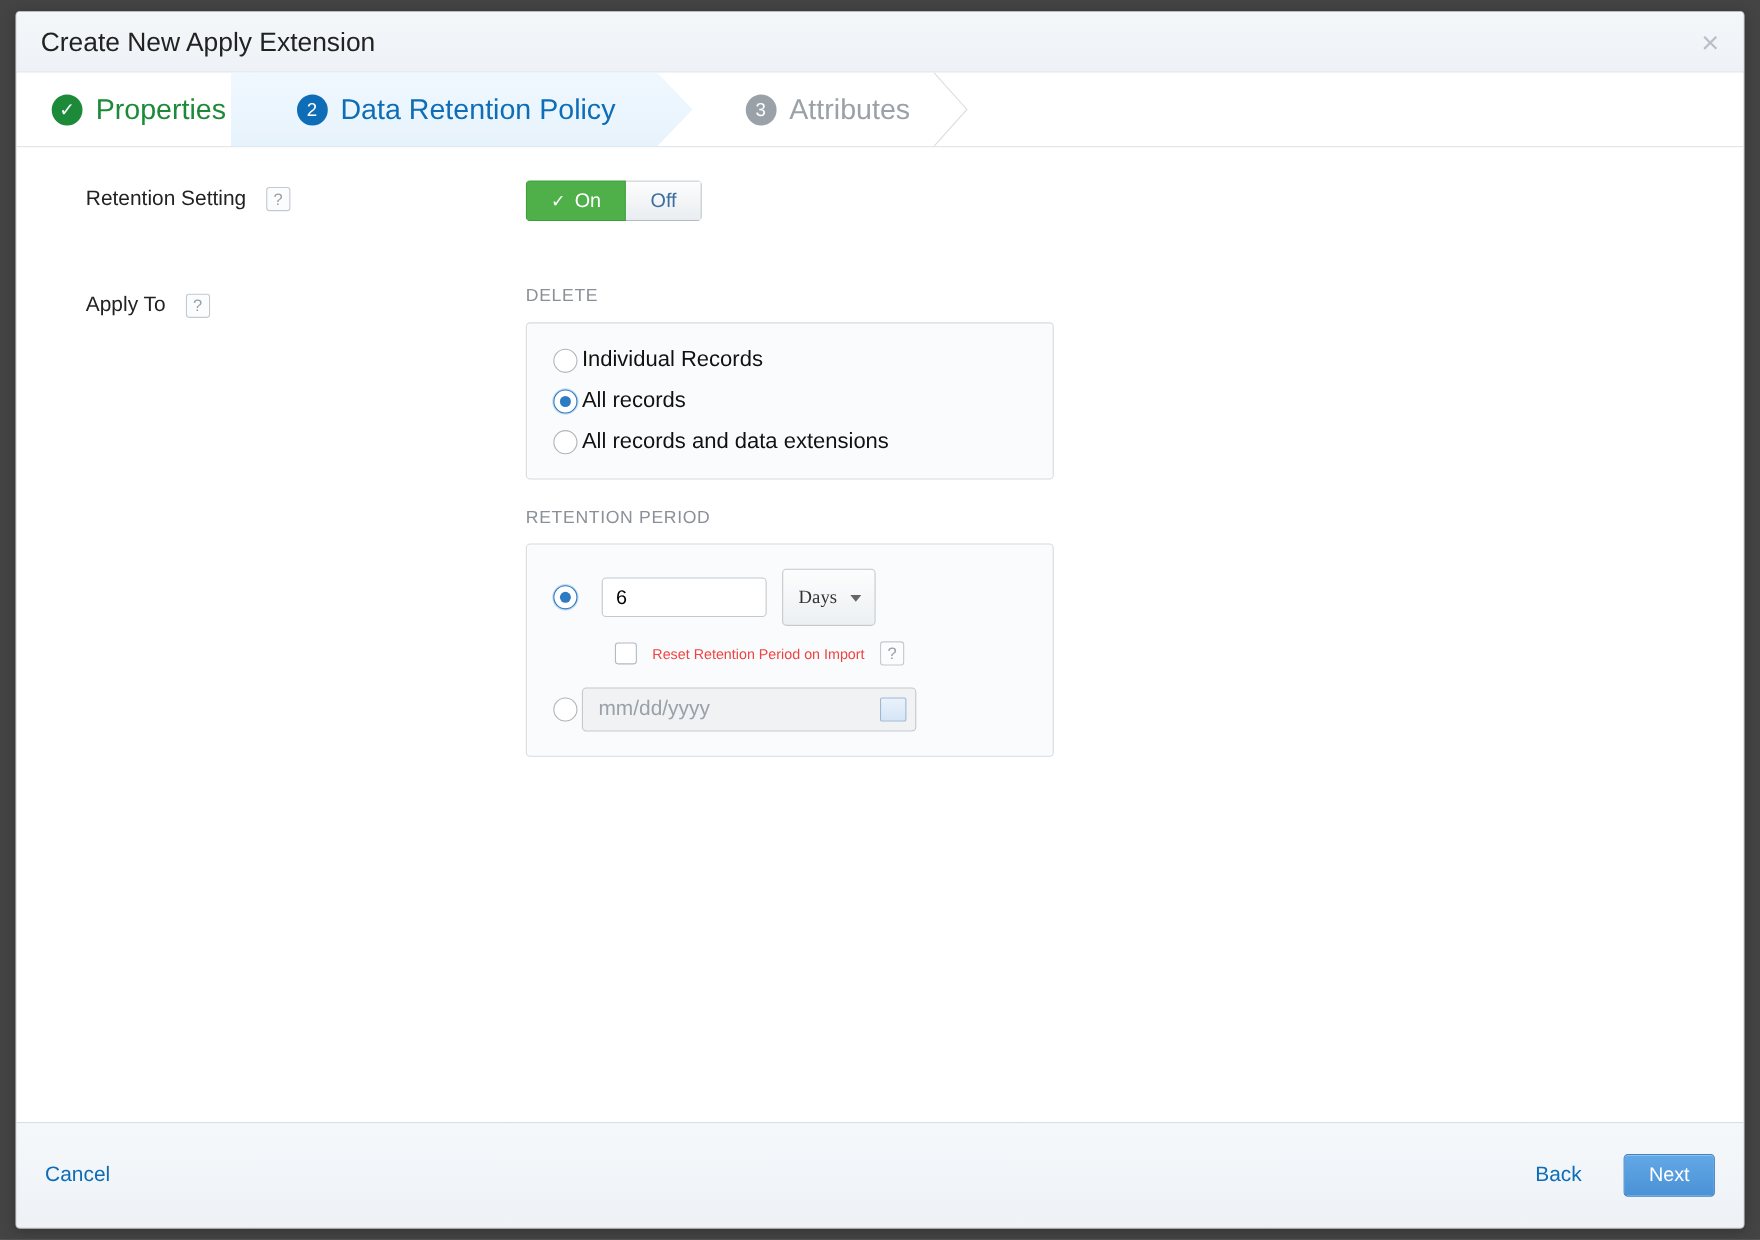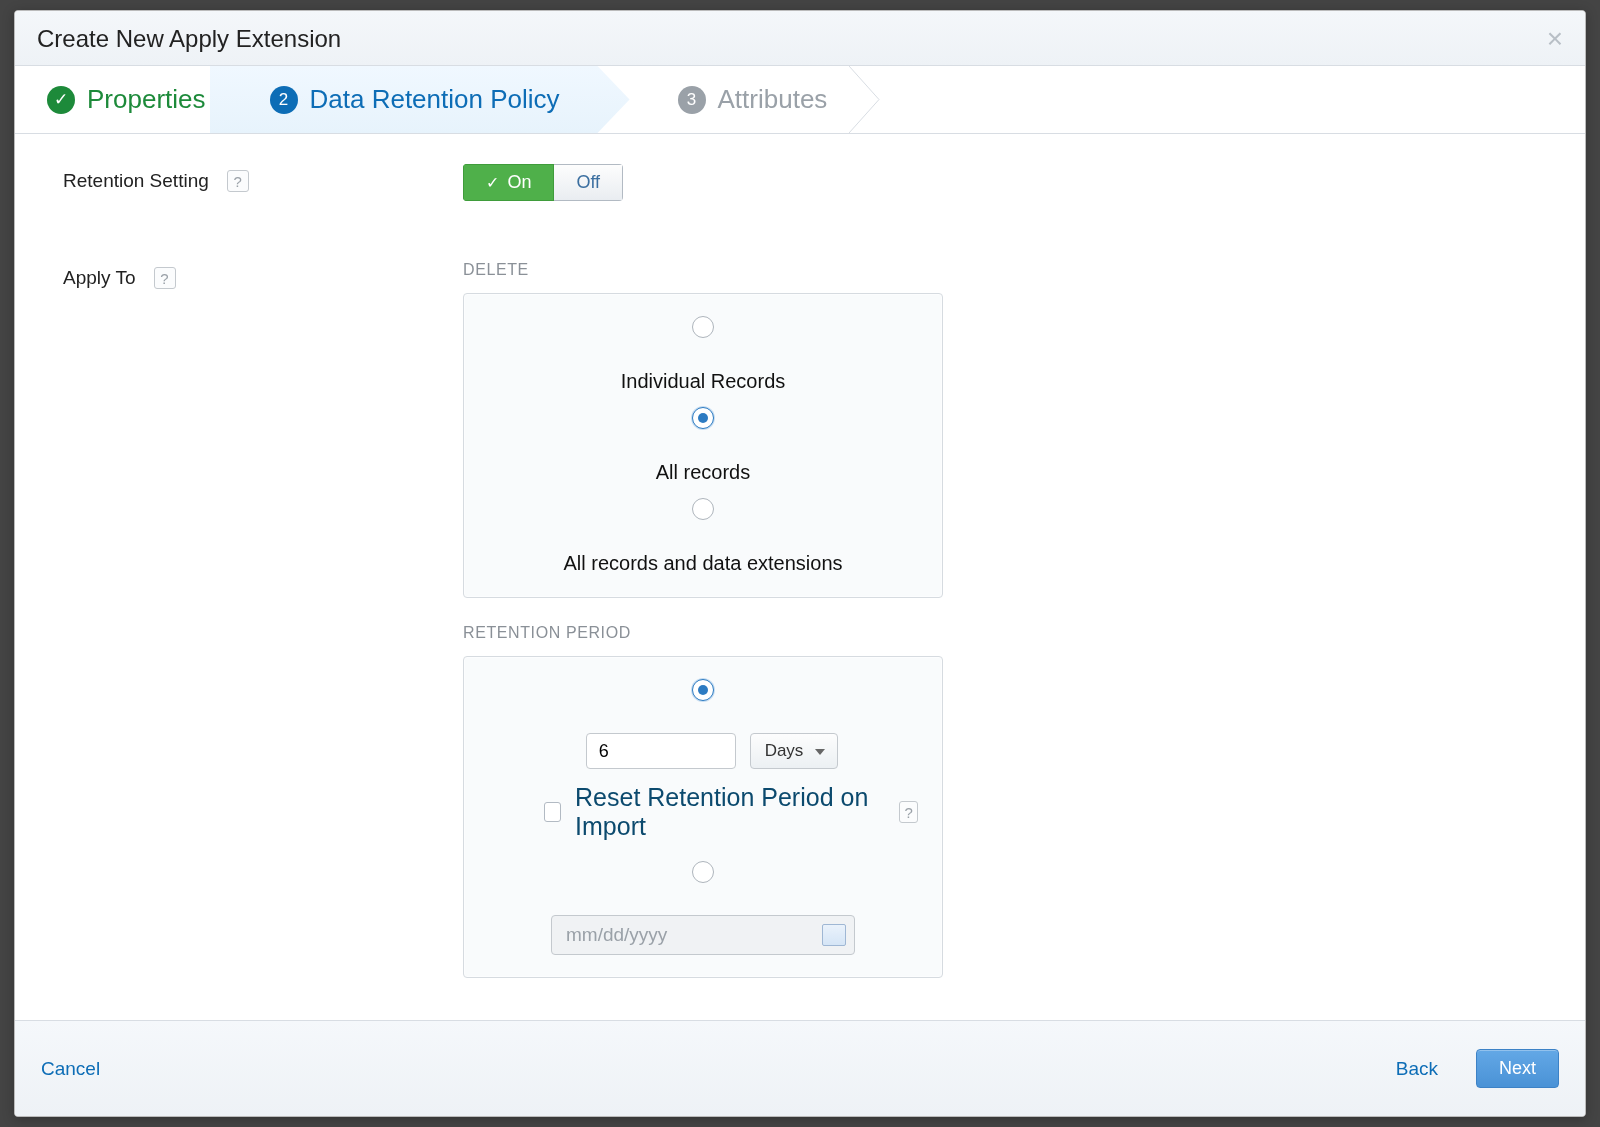--- a/index.html
+++ b/index.html
@@ -39,21 +39,21 @@
     padding-right: 70px; padding-left: 60px; margin-left: -36px;
   }
   .wstep.current .badge { background: #0d6db6; }
   .wstep.pending { color: #9aa1a8; }
   .wstep.pending .badge { background: #9aa1a8; }
   .chev {
     position: absolute; right: -18px; top: 0; bottom: 0; width: 36px;
     display: flex; align-items: center; pointer-events: none;
   }
   .chev svg { height: 100%; width: 100%; }
-  .body { flex: 1; padding: 30px 48px; overflow: auto; background: #fff; }
+  .body { flex: 1; padding: 30px 63px; overflow: auto; background: #fff; }
   .row { display: flex; align-items: flex-start; margin-bottom: 60px; }
   .label-col {
     width: 400px; display: flex; align-items: center; gap: 18px;
     font-size: 19px; color: #222; padding-top: 6px;
   }
   .help {
     width: 22px; height: 22px; border: 1px solid #c4c9ce; border-radius: 3px;
     display: inline-flex; align-items: center; justify-content: center;
     color: #9aa1a8; font-size: 15px; background: #fbfcfd; cursor: pointer;
   }
@@ -70,55 +70,55 @@
   }
   .check-icon { font-size: 16px; }
   .section-label {
     font-size: 16px; letter-spacing: 0.6px; color: #8a9097; margin-bottom: 14px;
   }
   .panel {
     width: 480px; border: 1px solid #d6dbe0; border-radius: 4px;
     background: #f9fbfc; padding: 22px 24px;
     box-shadow: inset 0 0 0 1px rgba(255,255,255,0.5);
   }
-  .radio-line { display: flex; align-items: center; gap: 32px; margin-bottom: 14px; flex-direction: column; }
+  .radio-line { display: flex; align-items: center; gap: 4px; margin-bottom: 14px; }
   .radio-line:last-child { margin-bottom: 0; }
   .radio {
     width: 22px; height: 22px; border: 1px solid #aeb5bc; border-radius: 50%;
     background: #fff; display: inline-flex; align-items: center;
     justify-content: center; cursor: pointer;
   }
   .radio.sel { border-color: #2d7bc2; box-shadow: 0 0 0 1px #c7ddf1; }
   .radio.sel::after {
     content:''; width: 10px; height: 10px; border-radius: 50%; background: #2d7bc2;
   }
   .radio-lbl { font-size: 20px; color: #111; }
   .gap { height: 26px; }
   .period-row { display: flex; align-items: center; gap: 14px; }
   .num-input {
     width: 150px; height: 36px; border: 1px solid #c4c9ce; border-radius: 4px;
     padding: 0 12px; font-size: 18px; background: #fff;
   }
   .dropdown {
-    height: 36px; border: 1px solid #c4c9ce; border-radius: 4px;
+    height: 52px; border: 1px solid #c4c9ce; border-radius: 4px;
     background: linear-gradient(#fdfdfd,#ecf0f3); padding: 0 34px 0 14px;
     font-size: 17px; color: #333; display: inline-flex; align-items: center;
-    position: relative; cursor: pointer;
+    position: relative; cursor: pointer; font-family: Liberation Serif, serif;
   }
   .dropdown::after {
     content:''; position: absolute; right: 12px; top: 50%; margin-top: -2px;
     border-left: 5px solid transparent; border-right: 5px solid transparent;
     border-top: 6px solid #666;
   }
   .subrow { display: flex; align-items: center; gap: 14px; margin: 14px 0 20px 56px; }
   .checkbox {
     width: 20px; height: 20px; border: 1px solid #b2bac3; border-radius: 3px;
     background: #fff; cursor: pointer;
   }
-  .sublbl { font-size: 25px; color: #0c4a6e; }
+  .sublbl { font-size: 13px; color: #ef4444; }
   .date-input {
     position: relative; width: 304px; height: 40px; border: 1px solid #c4c9ce;
     border-radius: 4px; background: #f0f2f4; padding: 0 46px 0 14px;
     font-size: 19px; color: #9aa1a8; display: flex; align-items: center;
   }
   .date-input .cal {
     position: absolute; right: 8px; top: 50%; transform: translateY(-50%);
     width: 24px; height: 22px; border: 1px solid #9fb7d4; border-radius: 2px;
     background: linear-gradient(#eaf2fb,#d5e5f6);
   }

